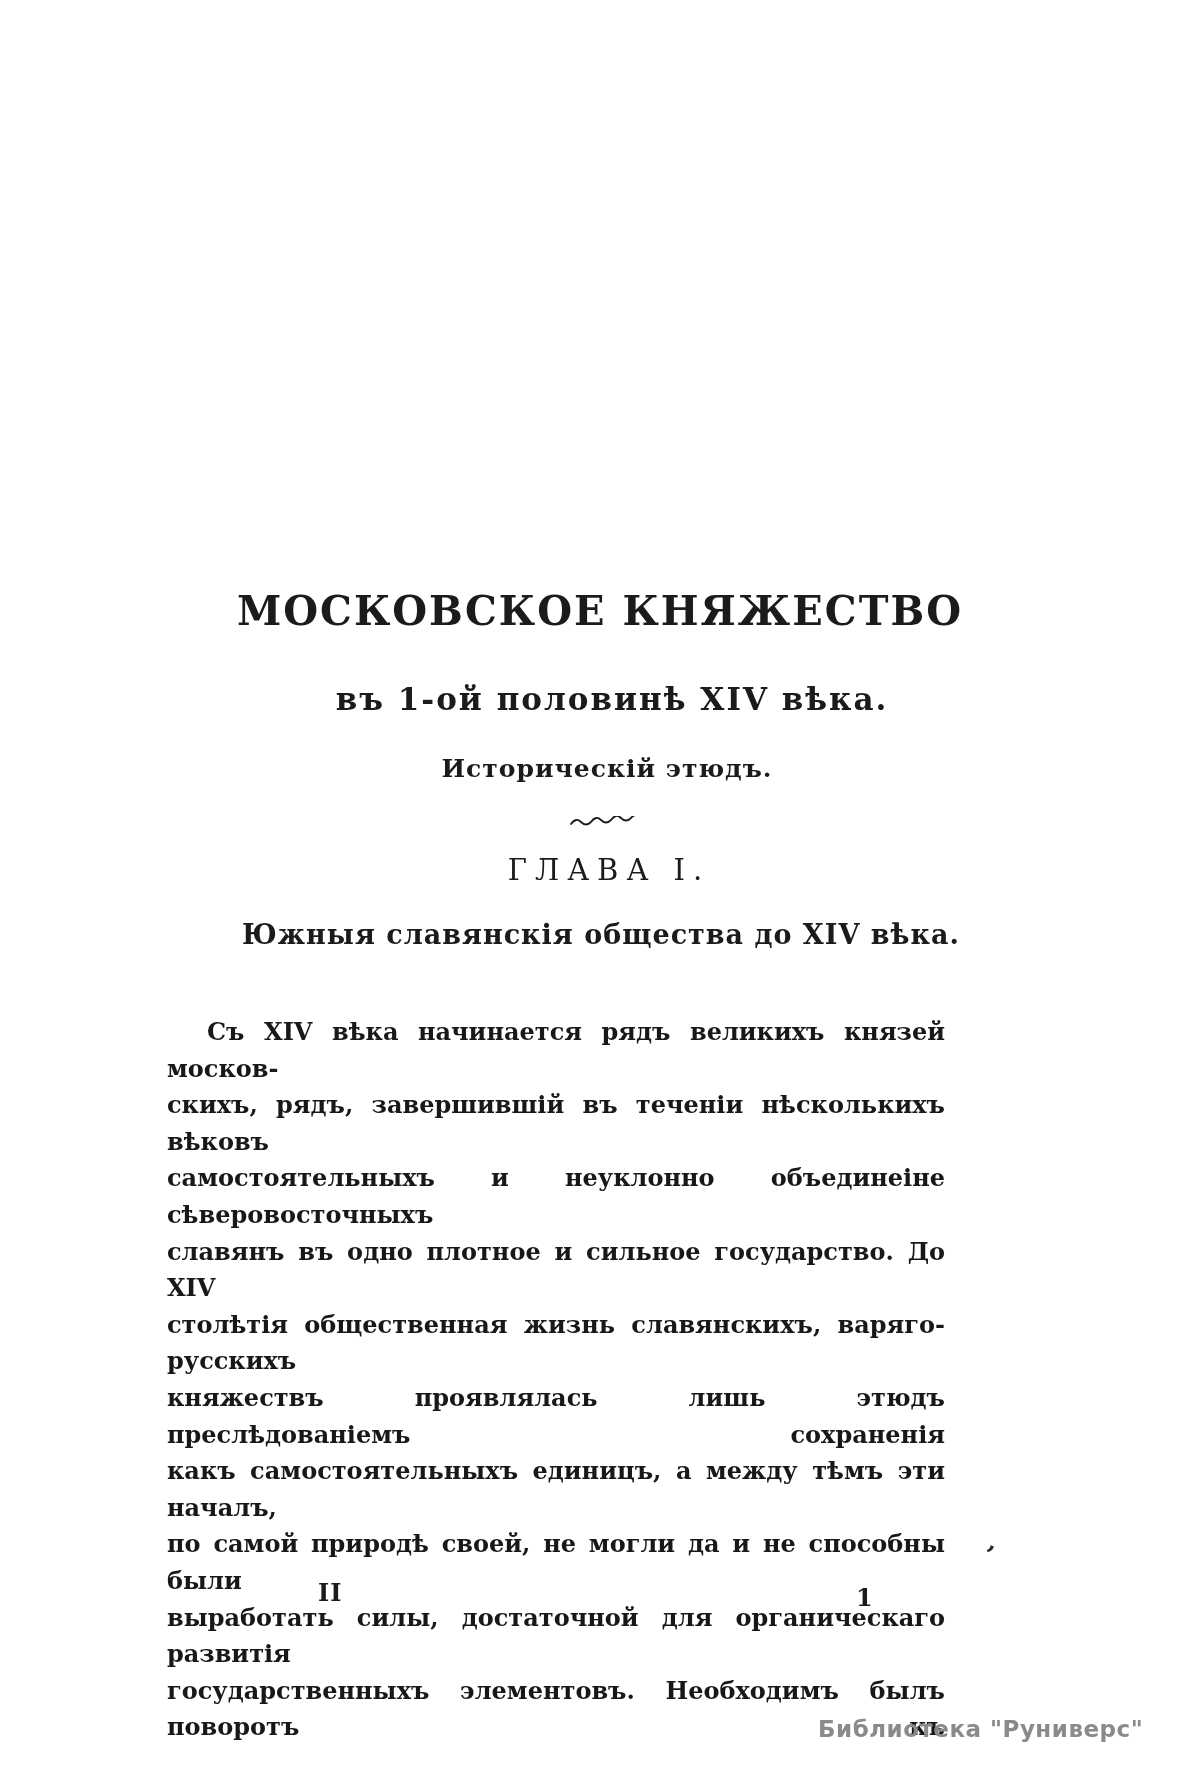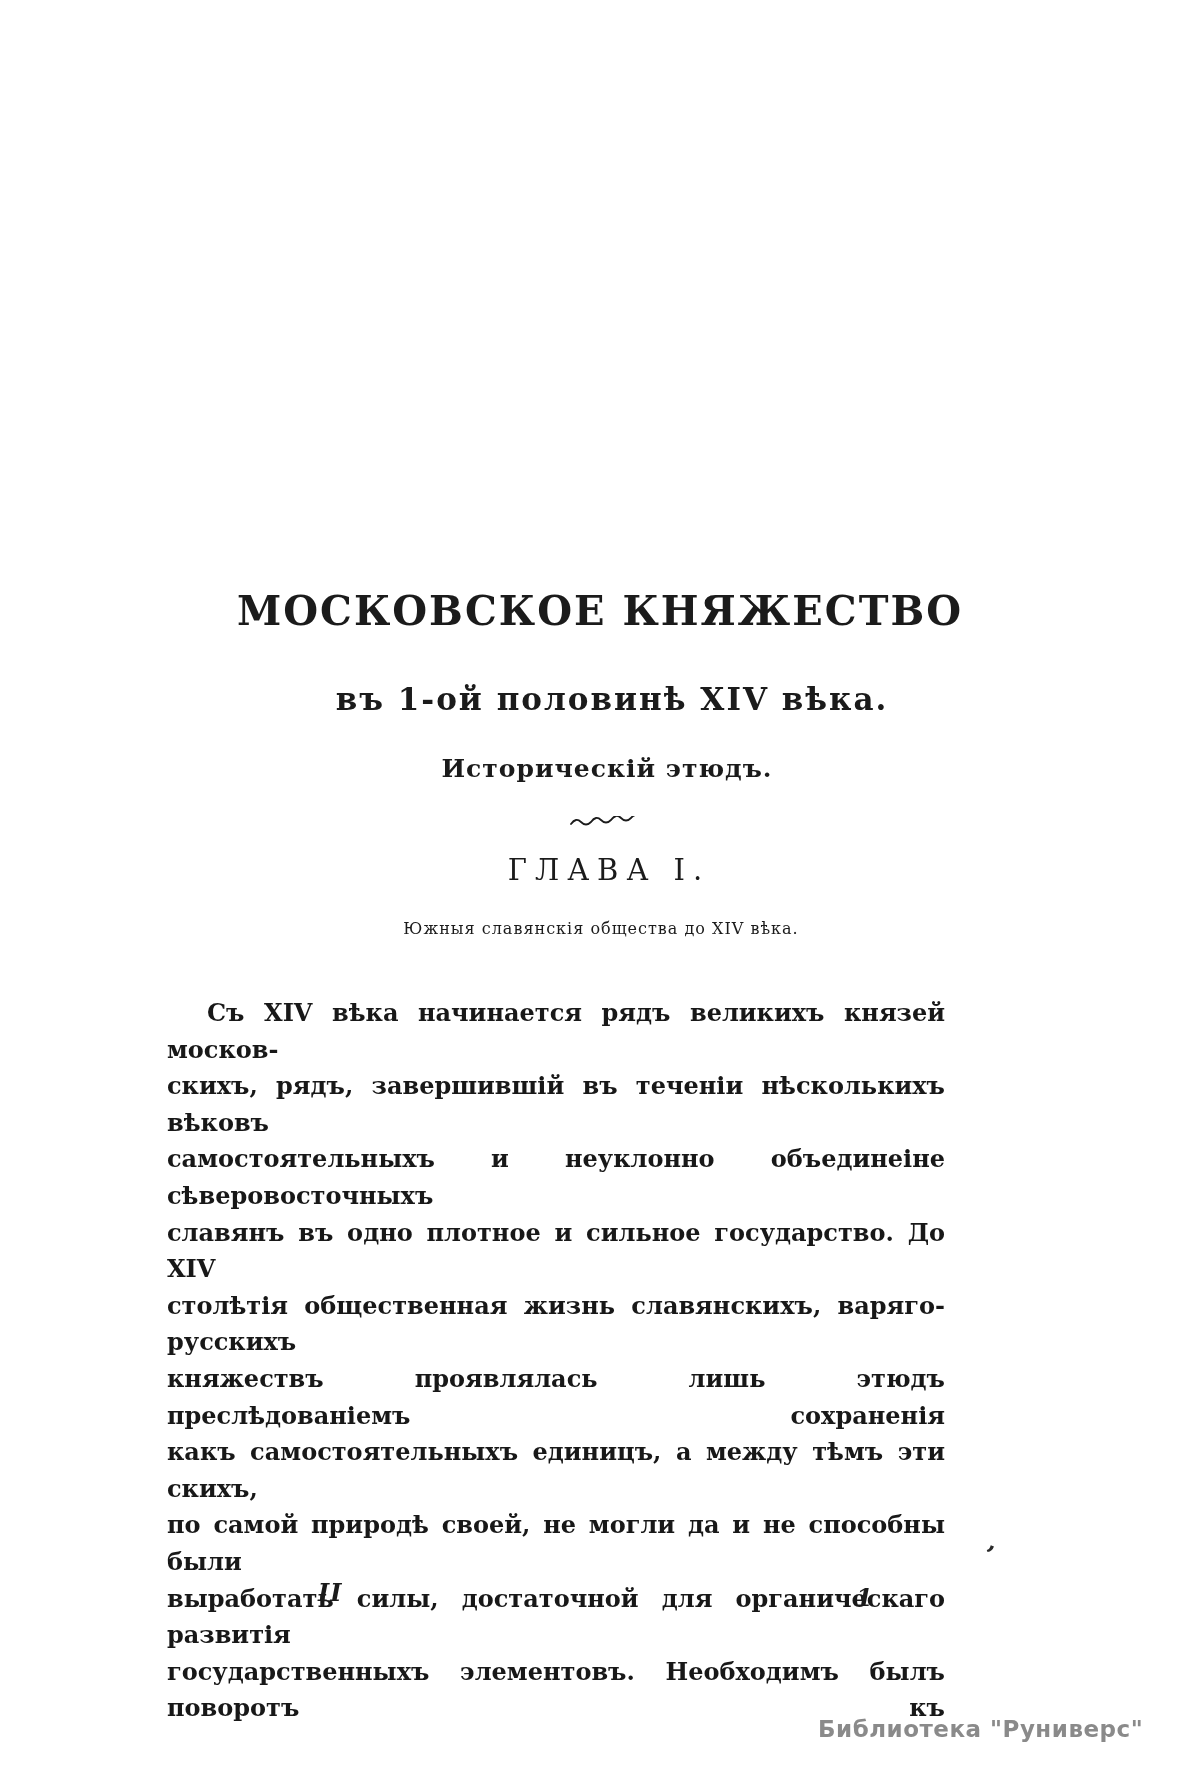--- a/index.html
+++ b/index.html
@@ -47,47 +47,46 @@
   }
   .chapter {
     top: 853px;
     font-size: 29px;
     font-weight: normal;
     letter-spacing: 8px;
     transform: translateX(9px);
   }
   .section {
     top: 919px;
-    font-size: 16px;
-    font-weight: normal;
+    font-size: 27px;
+    font-weight: bold;
     letter-spacing: 1px;
     transform: translateX(1px);
   }
   .body-text {
     position: absolute;
     top: 995px;
     left: 167px;
     width: 778px;
     font-size: 24px;
     font-weight: bold;
     line-height: 36.6px;
     color: #181818;
   }
   .body-text .line {
     text-align: justify;
     text-align-last: justify;
     white-space: normal;
   }
-  .body-text .line.first { text-indent: 40px; }
+  .body-text .line.first { text-indent: 40px; margin-top: 19px; }
   .footer-mark {
     position: absolute;
     font-size: 24px;
     font-weight: bold;
     color: #1b1b1b;
-    font-style: italic;
   }
   .sig { left: 318px; top: 1578px; letter-spacing: 1px; }
   .pagenum { left: 856px; top: 1583px; }
   .stray {
     position: absolute;
     left: 984px;
     top: 1540px;
     font-size: 26px;
     font-weight: bold;
     transform: rotate(18deg);
@@ -127,21 +126,21 @@
 
   <div class="centered section">Южныя славянскія общества до XIV вѣка.</div>
 
   <div class="body-text">
     <div class="line first">Съ XIV вѣка начинается рядъ великихъ князей москов-</div>
     <div class="line">скихъ, рядъ, завершившій въ теченіи нѣсколькихъ вѣковъ</div>
     <div class="line">самостоятельныхъ и неуклонно объединеіне сѣверовосточныхъ</div>
     <div class="line">славянъ въ одно плотное и сильное государство. До XIV</div>
     <div class="line">столѣтія общественная жизнь славянскихъ, варяго-русскихъ</div>
     <div class="line">княжествъ проявлялась лишь этюдъ преслѣдованіемъ сохраненія</div>
-    <div class="line">какъ самостоятельныхъ единицъ, а между тѣмъ эти скихъ,</div>
+    <div class="line">какъ самостоятельныхъ единицъ, а между тѣмъ эти началъ,</div>
     <div class="line">по самой природѣ своей, не могли да и не способны были</div>
     <div class="line">выработать силы, достаточной для органическаго развитія</div>
     <div class="line">государственныхъ элементовъ. Необходимъ былъ поворотъ къ</div>
 
   </div>
 
   <div class="footer-mark sig">II</div>
   <div class="footer-mark pagenum">1</div>
   <div class="stray">’</div>
 

